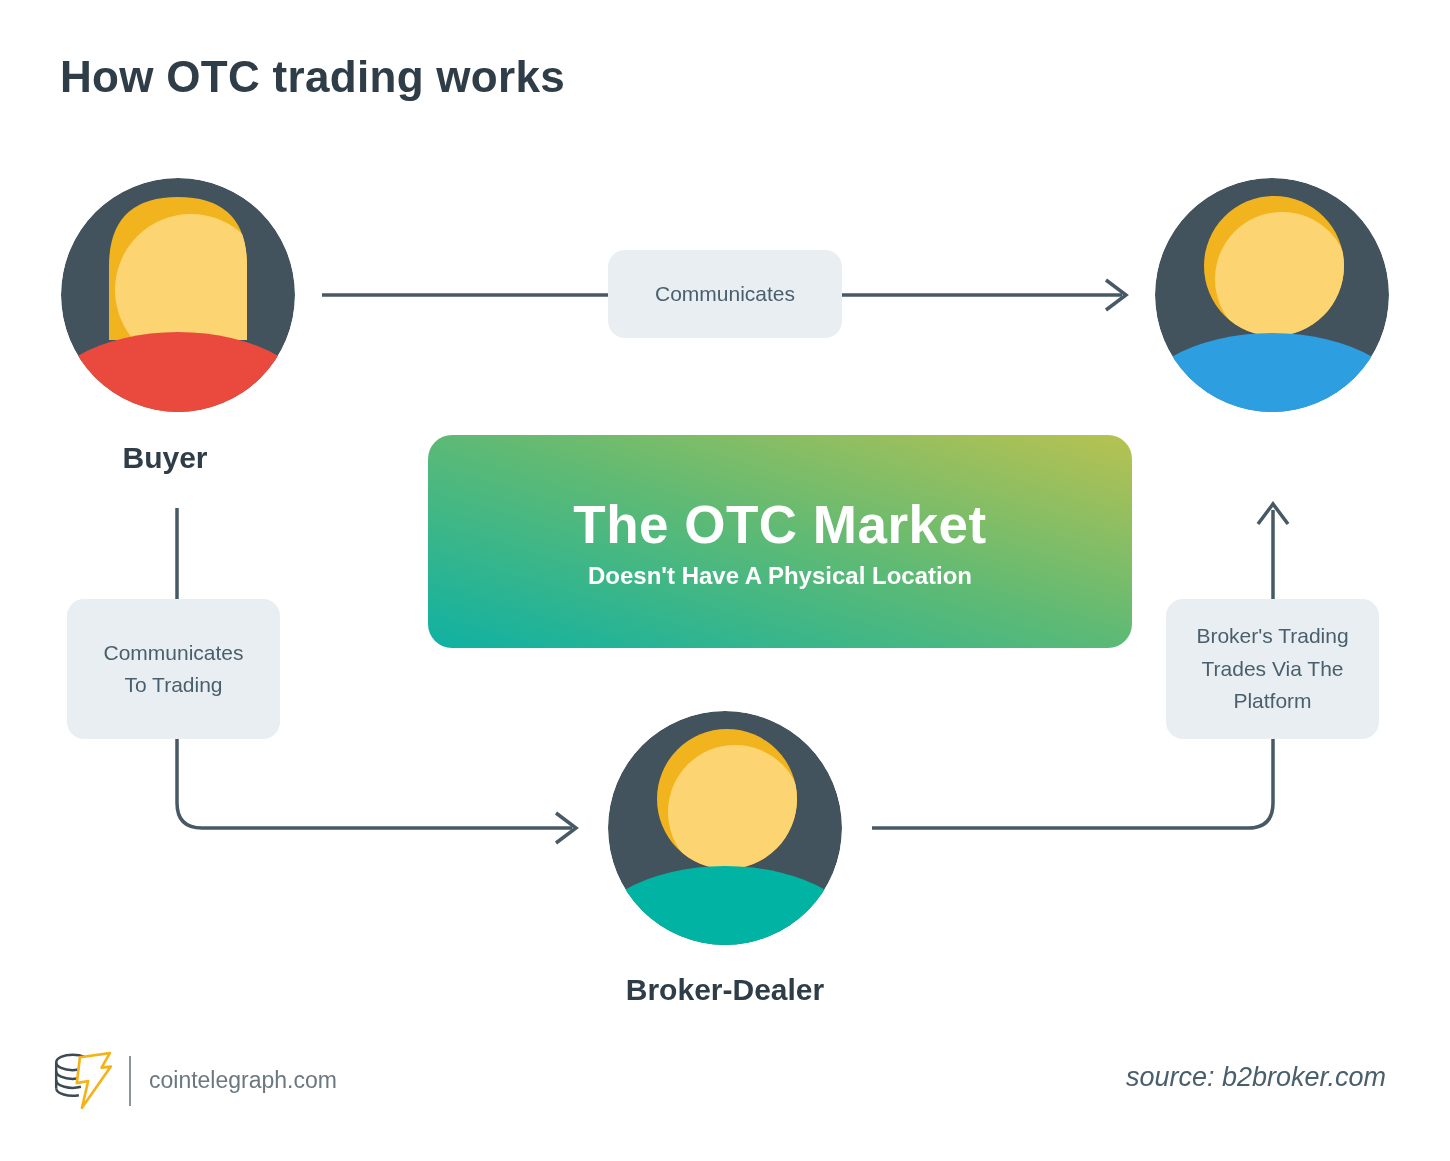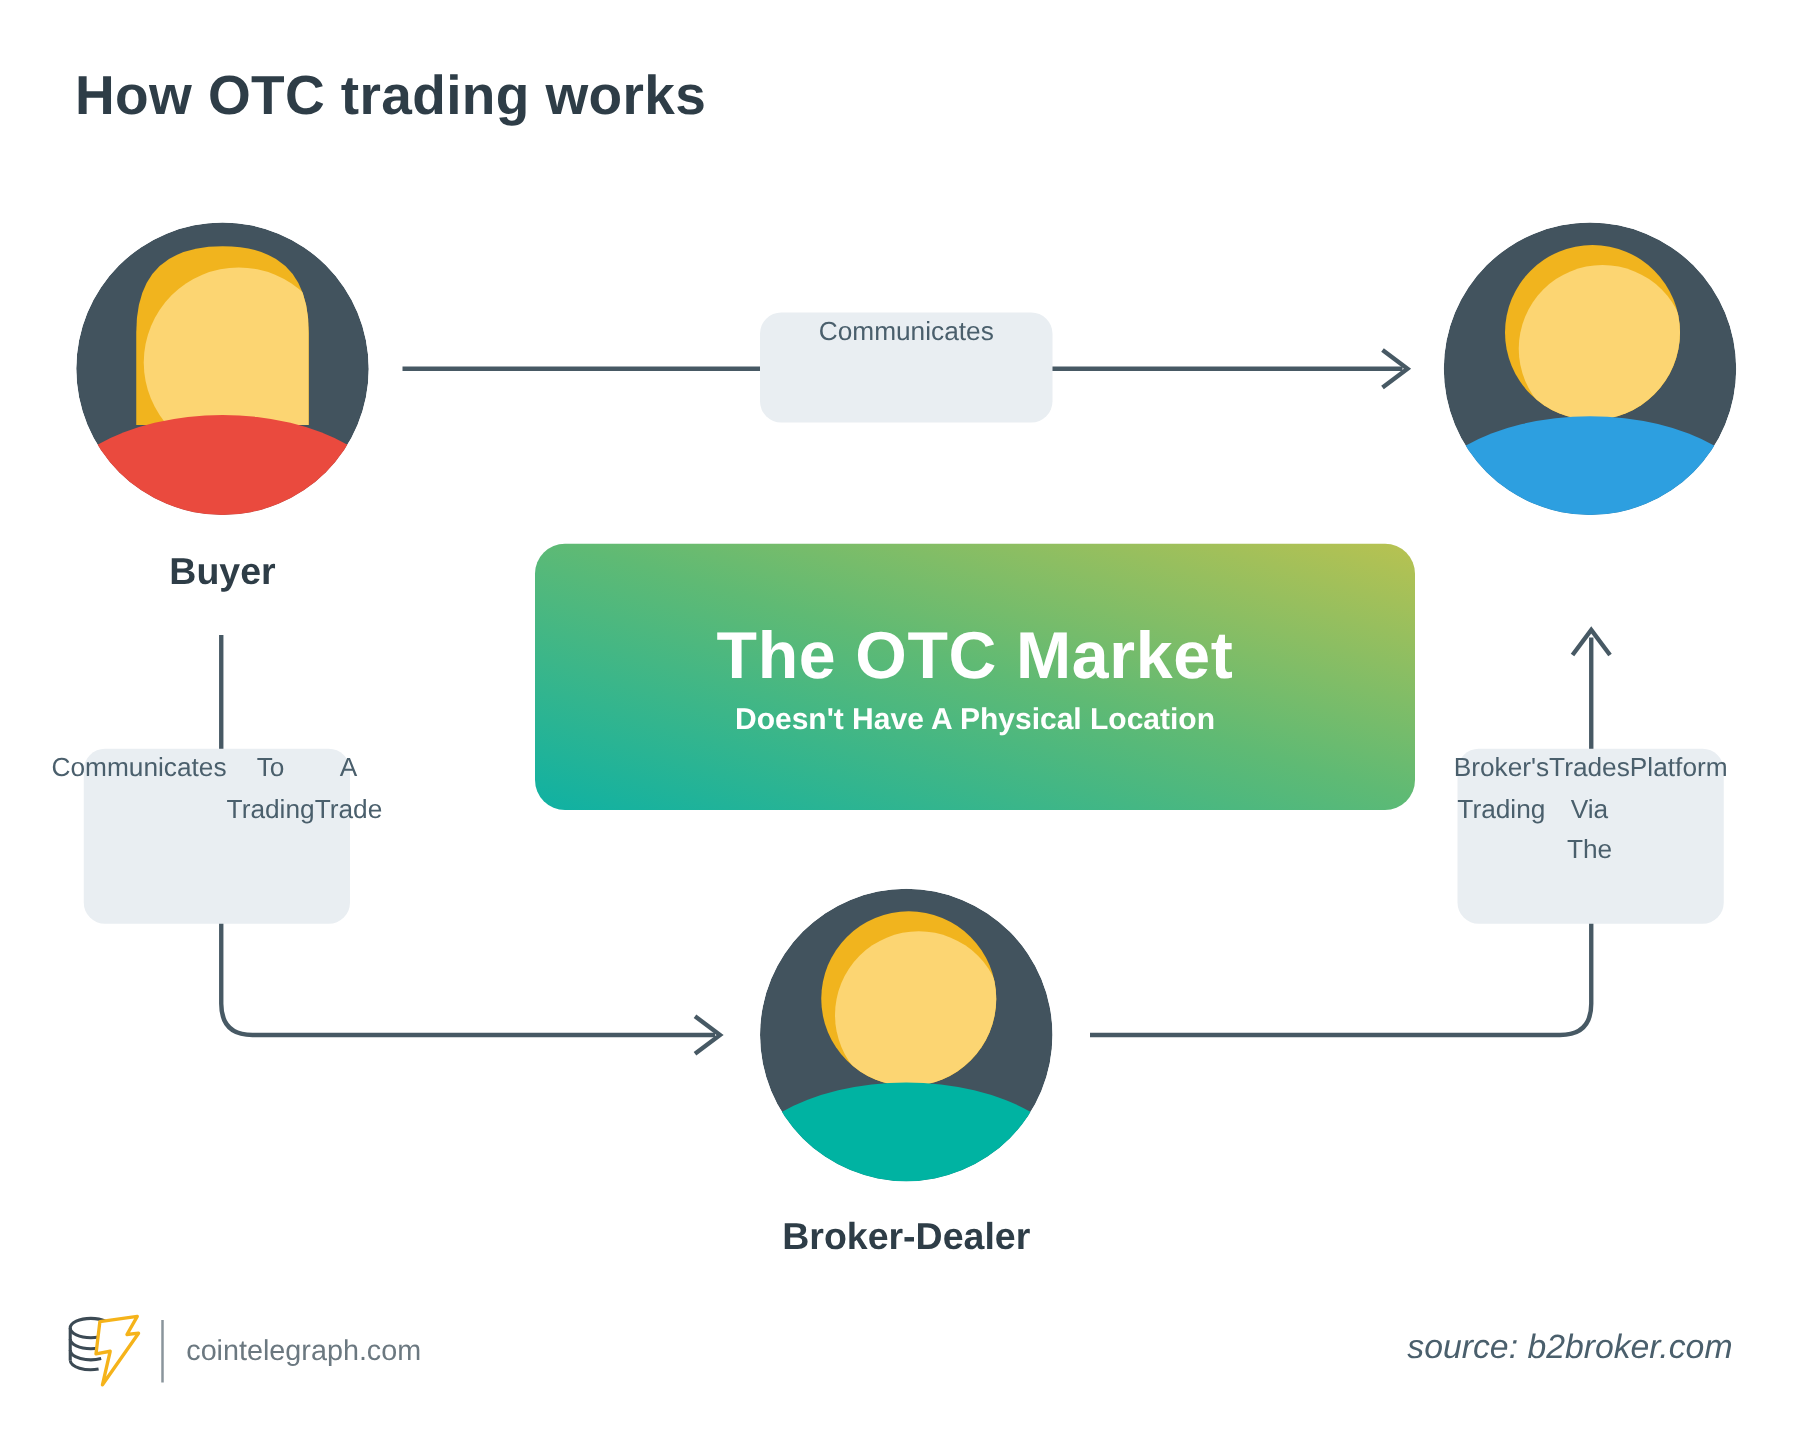--- a/index.html
+++ b/index.html
@@ -12,28 +12,28 @@
     font-size:44px; font-weight:700; color:var(--heading); letter-spacing:.3px;
   }
   .avatar { position:absolute; width:234px; height:234px; }
   .avatar-buyer  { left:61px;  top:178px; }
   .avatar-seller { left:1155px; top:178px; }
   .avatar-broker { left:608px; top:711px; }
   .actor-label {
     position:absolute; width:234px; text-align:center;
     font-size:30px; font-weight:700; color:var(--heading);
   }
-  .label-buyer  { left:61px;   top:441px; }
+  .label-buyer  { left:48px;   top:441px; }
   .label-seller { left:1155px; top:441px; }
   .label-broker { left:608px;  top:973px; }
   .connector-layer { position:absolute; left:0; top:0; width:1450px; height:1161px; }
   .note-box {
     position:absolute; background:var(--note-bg); border-radius:17px;
     color:var(--note-text); font-size:21px; line-height:32.5px; text-align:center;
-    display:flex; justify-content:center;
+    display:flex; flex-direction:column; justify-content:center;
   }
   .note-top   { left:608px;  top:250px; width:234px; height:88px; }
   .note-left  { left:67px;   top:599px; width:213px; height:140px; }
   .note-right { left:1166px; top:599px; width:213px; height:140px; }
   .center-box {
     position:absolute; left:428px; top:435px; width:704px; height:213px;
     border-radius:24px; text-align:center; color:#ffffff;
     background:linear-gradient(to top right, var(--grad-start), var(--grad-mid) 52%, var(--grad-end));
     display:flex; flex-direction:column; justify-content:center; align-items:center;
   }
@@ -124,21 +124,20 @@
     </g>
   </svg>
   <div class="actor-label label-broker">Broker-Dealer</div>
 
   <div class="note-box note-top">
     <span>Communicates</span>
   </div>
   <div class="note-box note-left">
     <span>Communicates</span>
     <span>To Trading</span>
-    <span>A Trade</span>
   </div>
   <div class="note-box note-right">
     <span>Broker's Trading</span>
     <span>Trades Via The</span>
     <span>Platform</span>
   </div>
 
   <div class="center-box">
     <div class="center-title">The OTC Market</div>
     <div class="center-subtitle">Doesn't Have A Physical Location</div>

